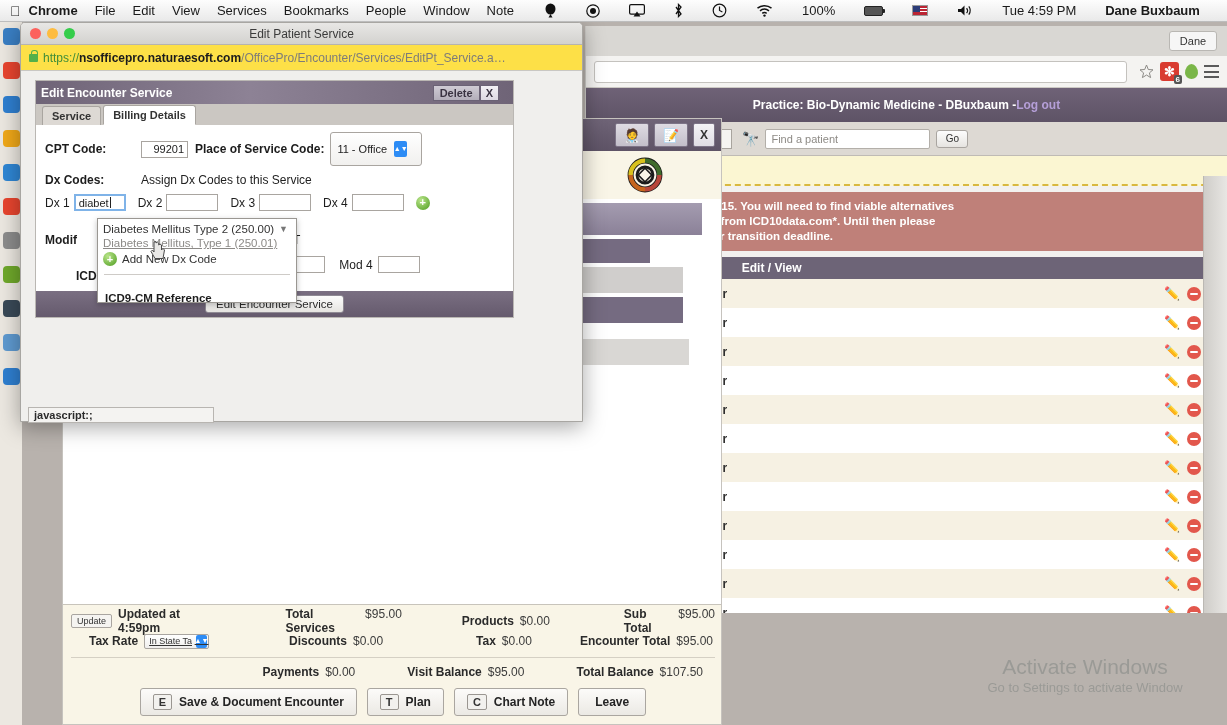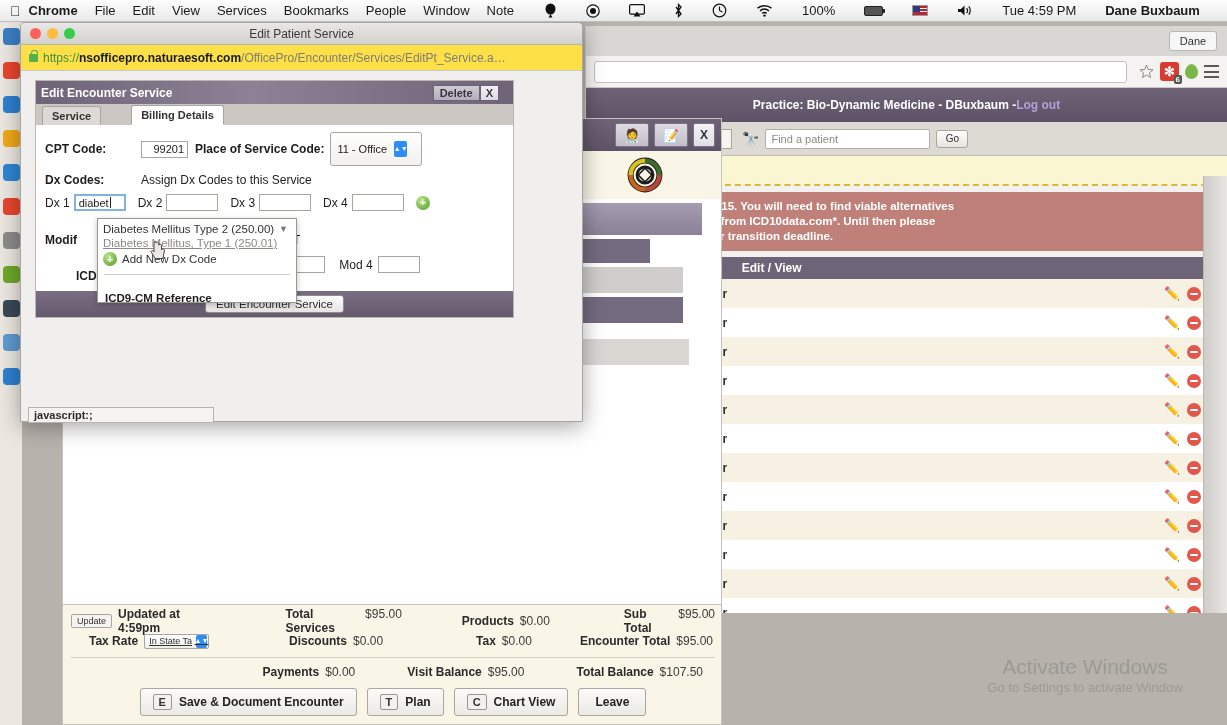--- a/index.html
+++ b/index.html
@@ -203,21 +203,21 @@
     display:flex;align-items:center;padding:0 5px;position:relative;
   }
   #eesHeader .ttl { color:#fff;font-size:12px;font-weight:bold; }
   #eesHeader .rb { position:absolute; right:14px; display:flex; }
   .hdrbtn {
     background:linear-gradient(#cfcbd4,#b3aeba); border:1px solid #6b6275;
     color:#3a3342; font-size:11px; font-weight:bold; padding:1px 6px;
   }
   .hdrbtn.x { padding:1px 5px; background:linear-gradient(#f2f0f4,#ddd9e2); }
   #eesTabs {
-    height:21px; background:#cbc7c2; display:flex; align-items:flex-end; padding-left:6px;gap:28px;
+    height:21px; background:#cbc7c2; display:flex; align-items:flex-end; padding-left:6px;
   }
   .eetab {
     font-size:11px;font-weight:bold;color:#333;padding:3px 9px 3px 9px;
     background:#ddd9d4;border:1px solid #a9a5a0;border-bottom:none;border-radius:3px 3px 0 0;
     margin-right:2px;
   }
   .eetab.active { background:#fff; border-bottom:1px solid #fff; }
   #eesForm { background:#fff; padding:7px 9px 11px 9px; position:relative; min-height:166px; }
   .frow { display:flex; align-items:center; margin-bottom:7px; font-size:12px; }
   .flabel { font-weight:bold; color:#1d1d1d; }
@@ -685,21 +685,21 @@
       <div class="bigbtn">
         <span class="keycap">E</span>
         <span>Save &amp; Document Encounter</span>
       </div>
       <div class="bigbtn">
         <span class="keycap">T</span>
         <span>Plan</span>
       </div>
       <div class="bigbtn">
         <span class="keycap">C</span>
-        <span>Chart View</span>
+        <span>Chart Note</span>
       </div>
       <div class="bigbtn" style="padding:0 16px;">
         <span>Leave</span>
       </div>
     </div>
   </div>
 </div>
 
 <div id="frontwin">
   <div id="fwTitle">

